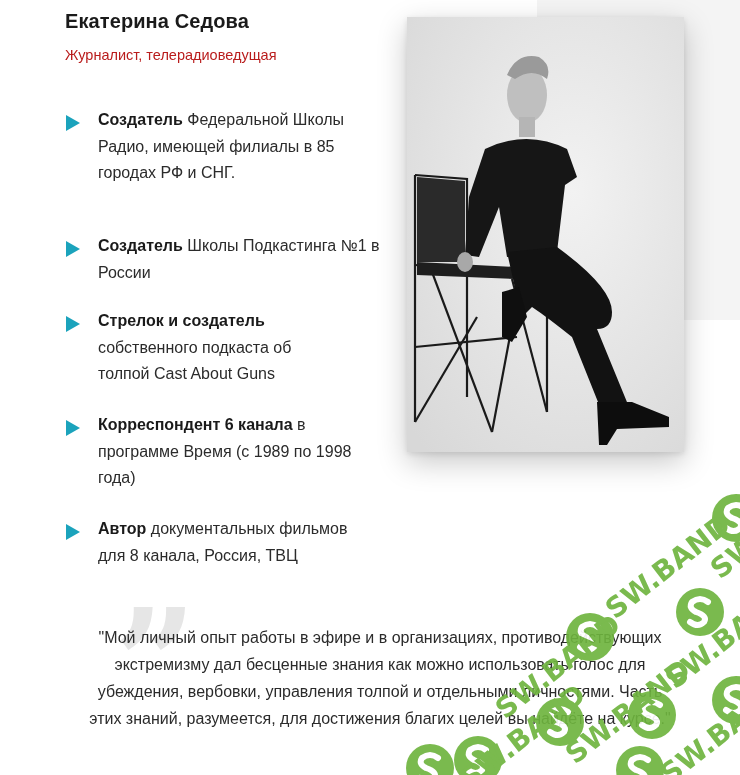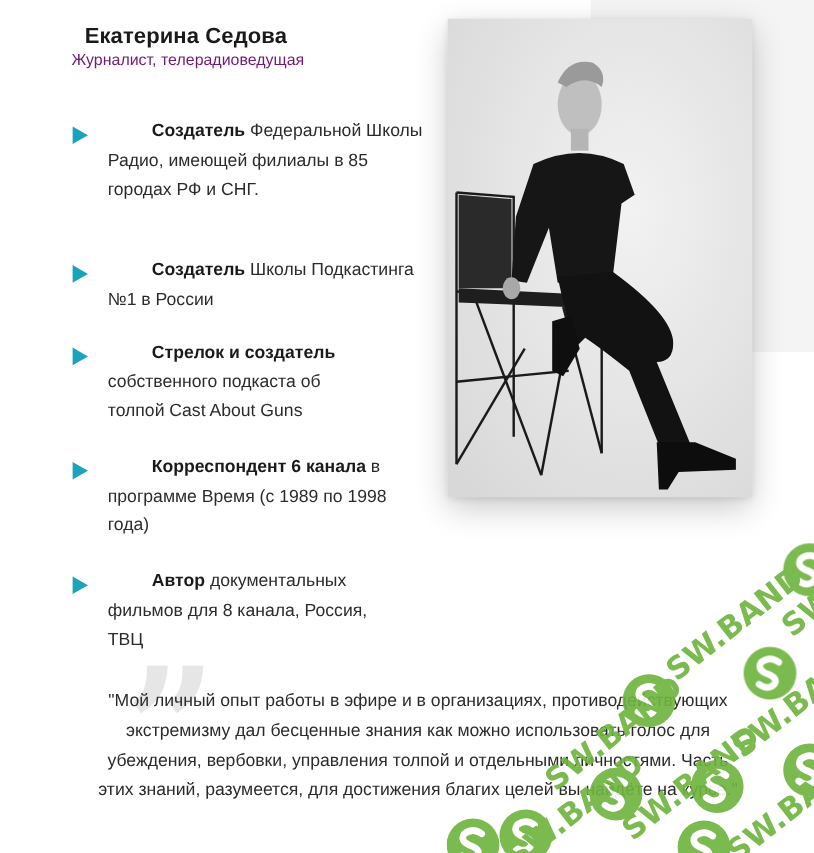--- a/index.html
+++ b/index.html
@@ -8,40 +8,40 @@
       background: #ffffff;
       font-family: "Liberation Sans", "DejaVu Sans", sans-serif;
       color: #2b2b2b;
     }
     .bg-panel {
       position: absolute; left: 537px; top: 0; width: 203px; height: 320px;
       background: #f4f4f4;
     }
     .name {
       position: absolute; left: 65px; top: 10px;
-      font-size: 20px; font-weight: bold; color: #1a1a1a; margin: 12px;
+      font-size: 20px; font-weight: bold; color: #1a1a1a; margin: 0;
       letter-spacing: 0.1px;
     }
     .role {
       position: absolute; left: 65px; top: 47px;
-      font-size: 14.5px; color: #701a75; margin: 0;
+      font-size: 14.5px; color: #b91c1c; margin: 0;
     }
     .item {
       position: absolute; left: 66px; width: 300px;
     }
     .item .bullet {
       position: absolute; left: 0; top: 5px; width: 0; height: 0;
       border-top: 8px solid transparent; border-bottom: 8px solid transparent;
       border-left: 14px solid #1ba3bc;
     }
     .item .text {
       position: absolute; left: 32px; top: -3px; width: 290px;
       font-size: 16px; line-height: 26.5px; color: #2b2b2b;
     }
-    .item .text b { color: #1a1a1a; margin-left: 40px; }
+    .item .text b { color: #1a1a1a; }
     .photo-frame {
       position: absolute; left: 407px; top: 17px; width: 277px; height: 435px;
       box-shadow: 0 10px 28px rgba(0,0,0,0.22), 0 2px 6px rgba(0,0,0,0.10);
       background: #e4e4e4; overflow: hidden;
     }
     .photo-frame svg { display: block; }
     .quote-mark {
       position: absolute; left: 112px; top: 588px;
       font-family: "DejaVu Serif", serif; font-weight: bold;
       font-size: 150px; line-height: 150px; color: #e6e6e6;

